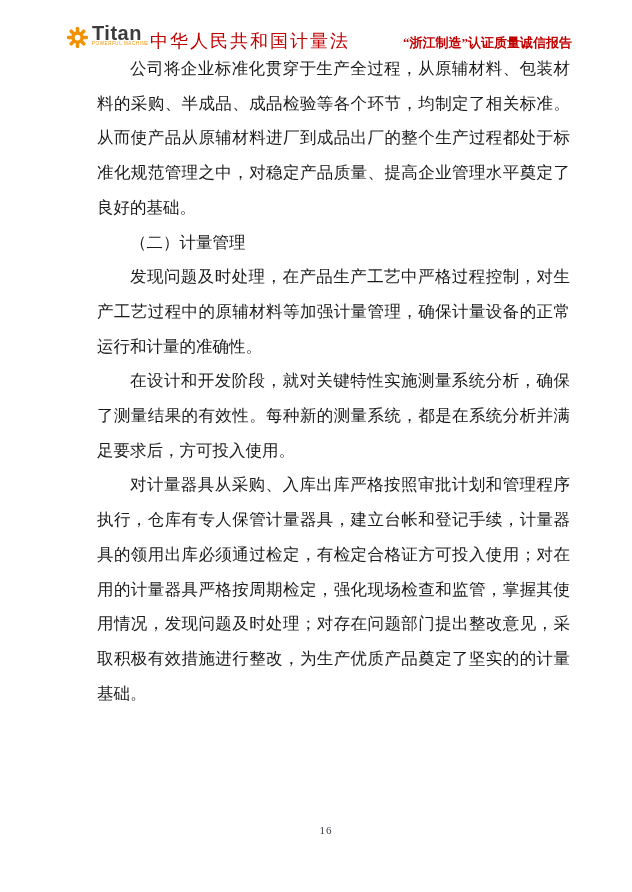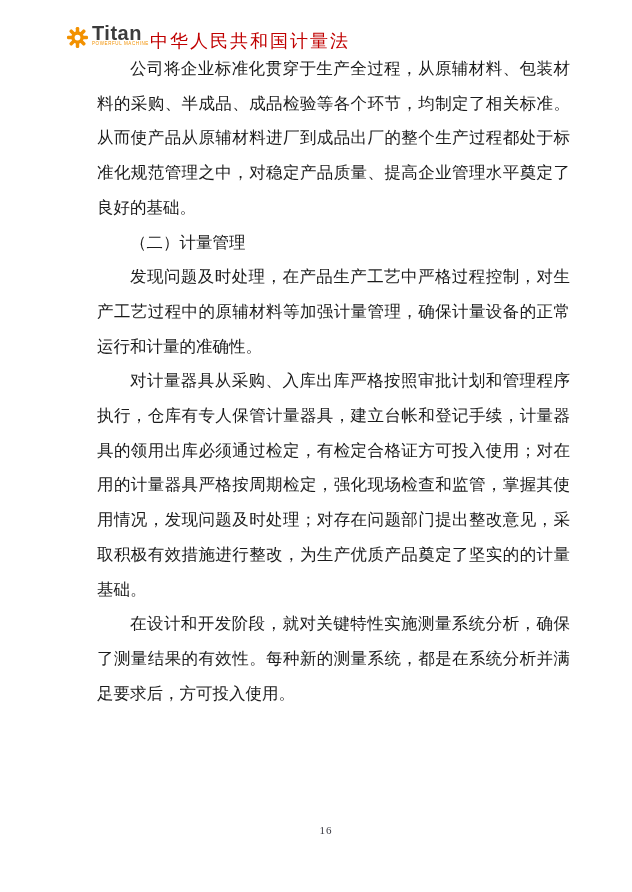--- a/index.html
+++ b/index.html
@@ -122,27 +122,28 @@
         <circle cx="12" cy="12" r="3" fill="#ffffff"></circle>
       </svg>
       <div class="logo-textcol">
         <span class="logo-brand">Titan</span>
         <span class="logo-tagline">POWERFUL MACHINE</span>
       </div>
     </div>
 
     <div class="company-name">中华人民共和国计量法</div>
 
+    <div class="report-title">“浙江制造”认证质量诚信报告</div>
   </div>
 
   <div class="doc-body">
     <p>公司将企业标准化贯穿于生产全过程，从原辅材料、包装材料的采购、半成品、成品检验等各个环节，均制定了相关标准。从而使产品从原辅材料进厂到成品出厂的整个生产过程都处于标准化规范管理之中，对稳定产品质量、提高企业管理水平奠定了良好的基础。</p>
     <p>（二）计量管理</p>
     <p>发现问题及时处理，在产品生产工艺中严格过程控制，对生产工艺过程中的原辅材料等加强计量管理，确保计量设备的正常运行和计量的准确性。</p>
+    <p>在设计和开发阶段，就对关键特性实施测量系统分析，确保了测量结果的有效性。每种新的测量系统，都是在系统分析并满足要求后，方可投入使用。</p>
     <p>对计量器具从采购、入库出库严格按照审批计划和管理程序执行，仓库有专人保管计量器具，建立台帐和登记手续，计量器具的领用出库必须通过检定，有检定合格证方可投入使用；对在用的计量器具严格按周期检定，强化现场检查和监管，掌握其使用情况，发现问题及时处理；对存在问题部门提出整改意见，采取积极有效措施进行整改，为生产优质产品奠定了坚实的的计量基础。</p>
-    <p>在设计和开发阶段，就对关键特性实施测量系统分析，确保了测量结果的有效性。每种新的测量系统，都是在系统分析并满足要求后，方可投入使用。</p>
   </div>
 
   <div class="footer">
     <span>16</span>
   </div>
 
 </div>
 
 </body></html>

